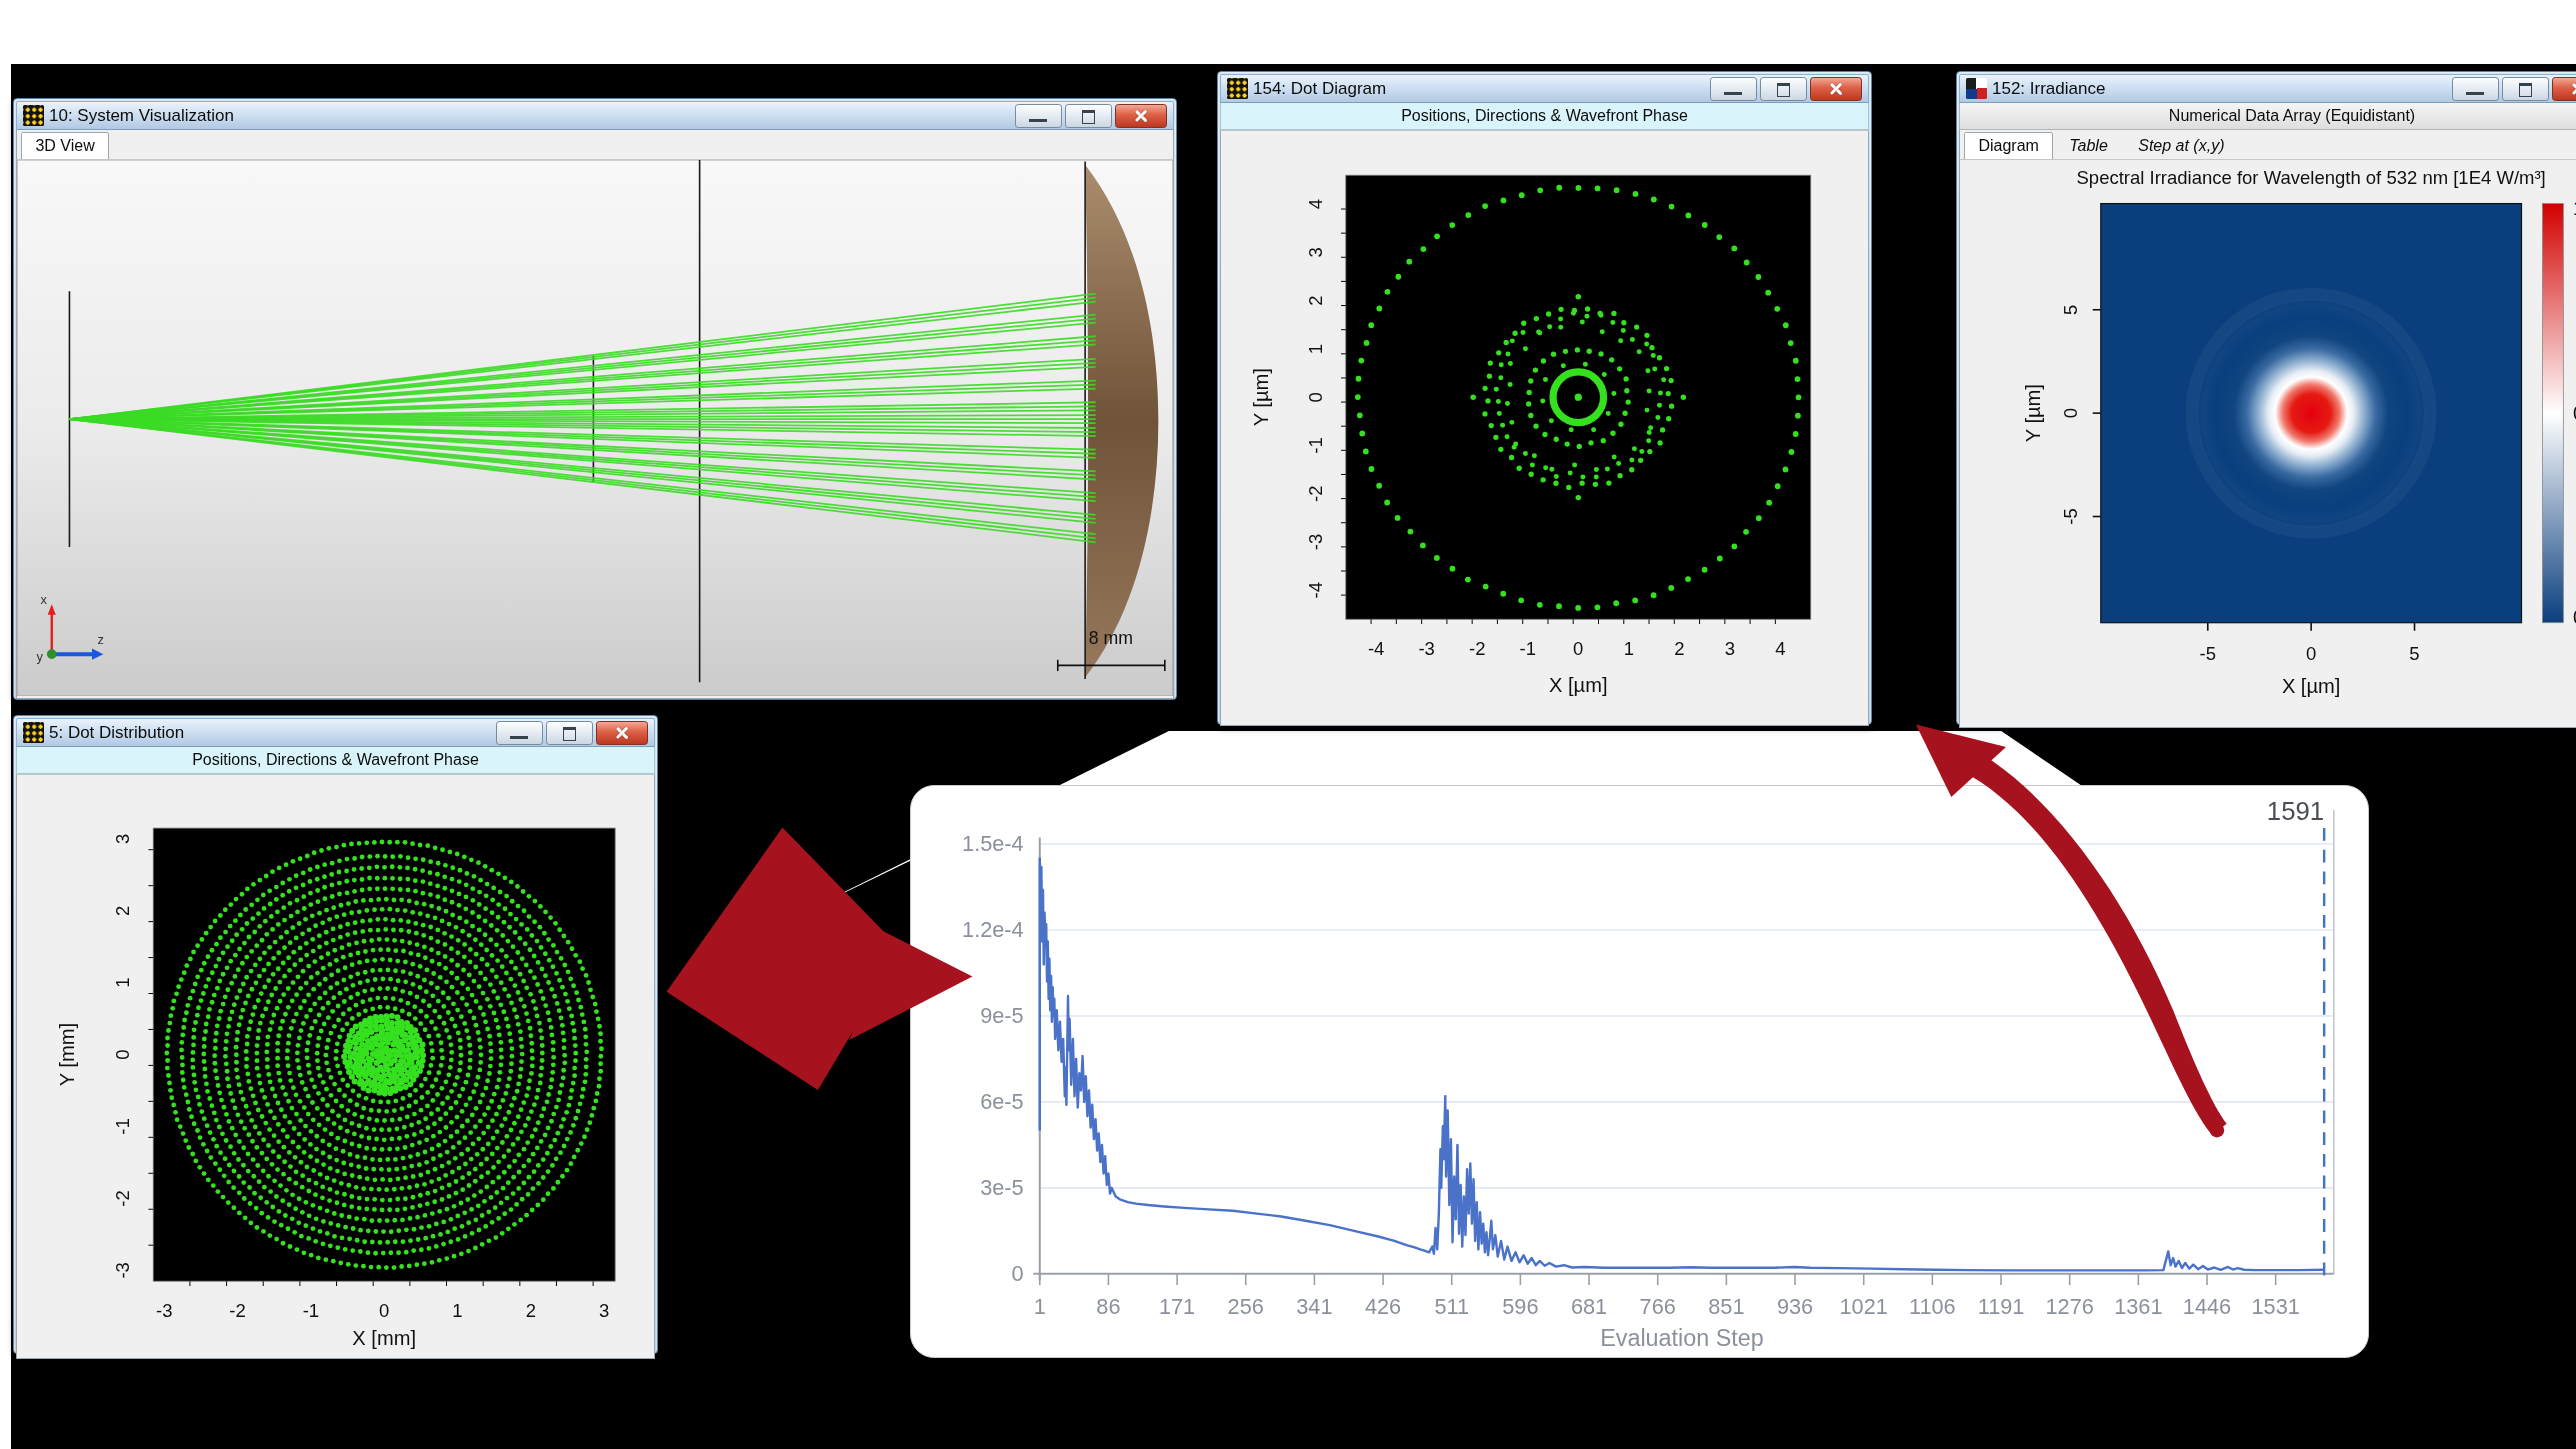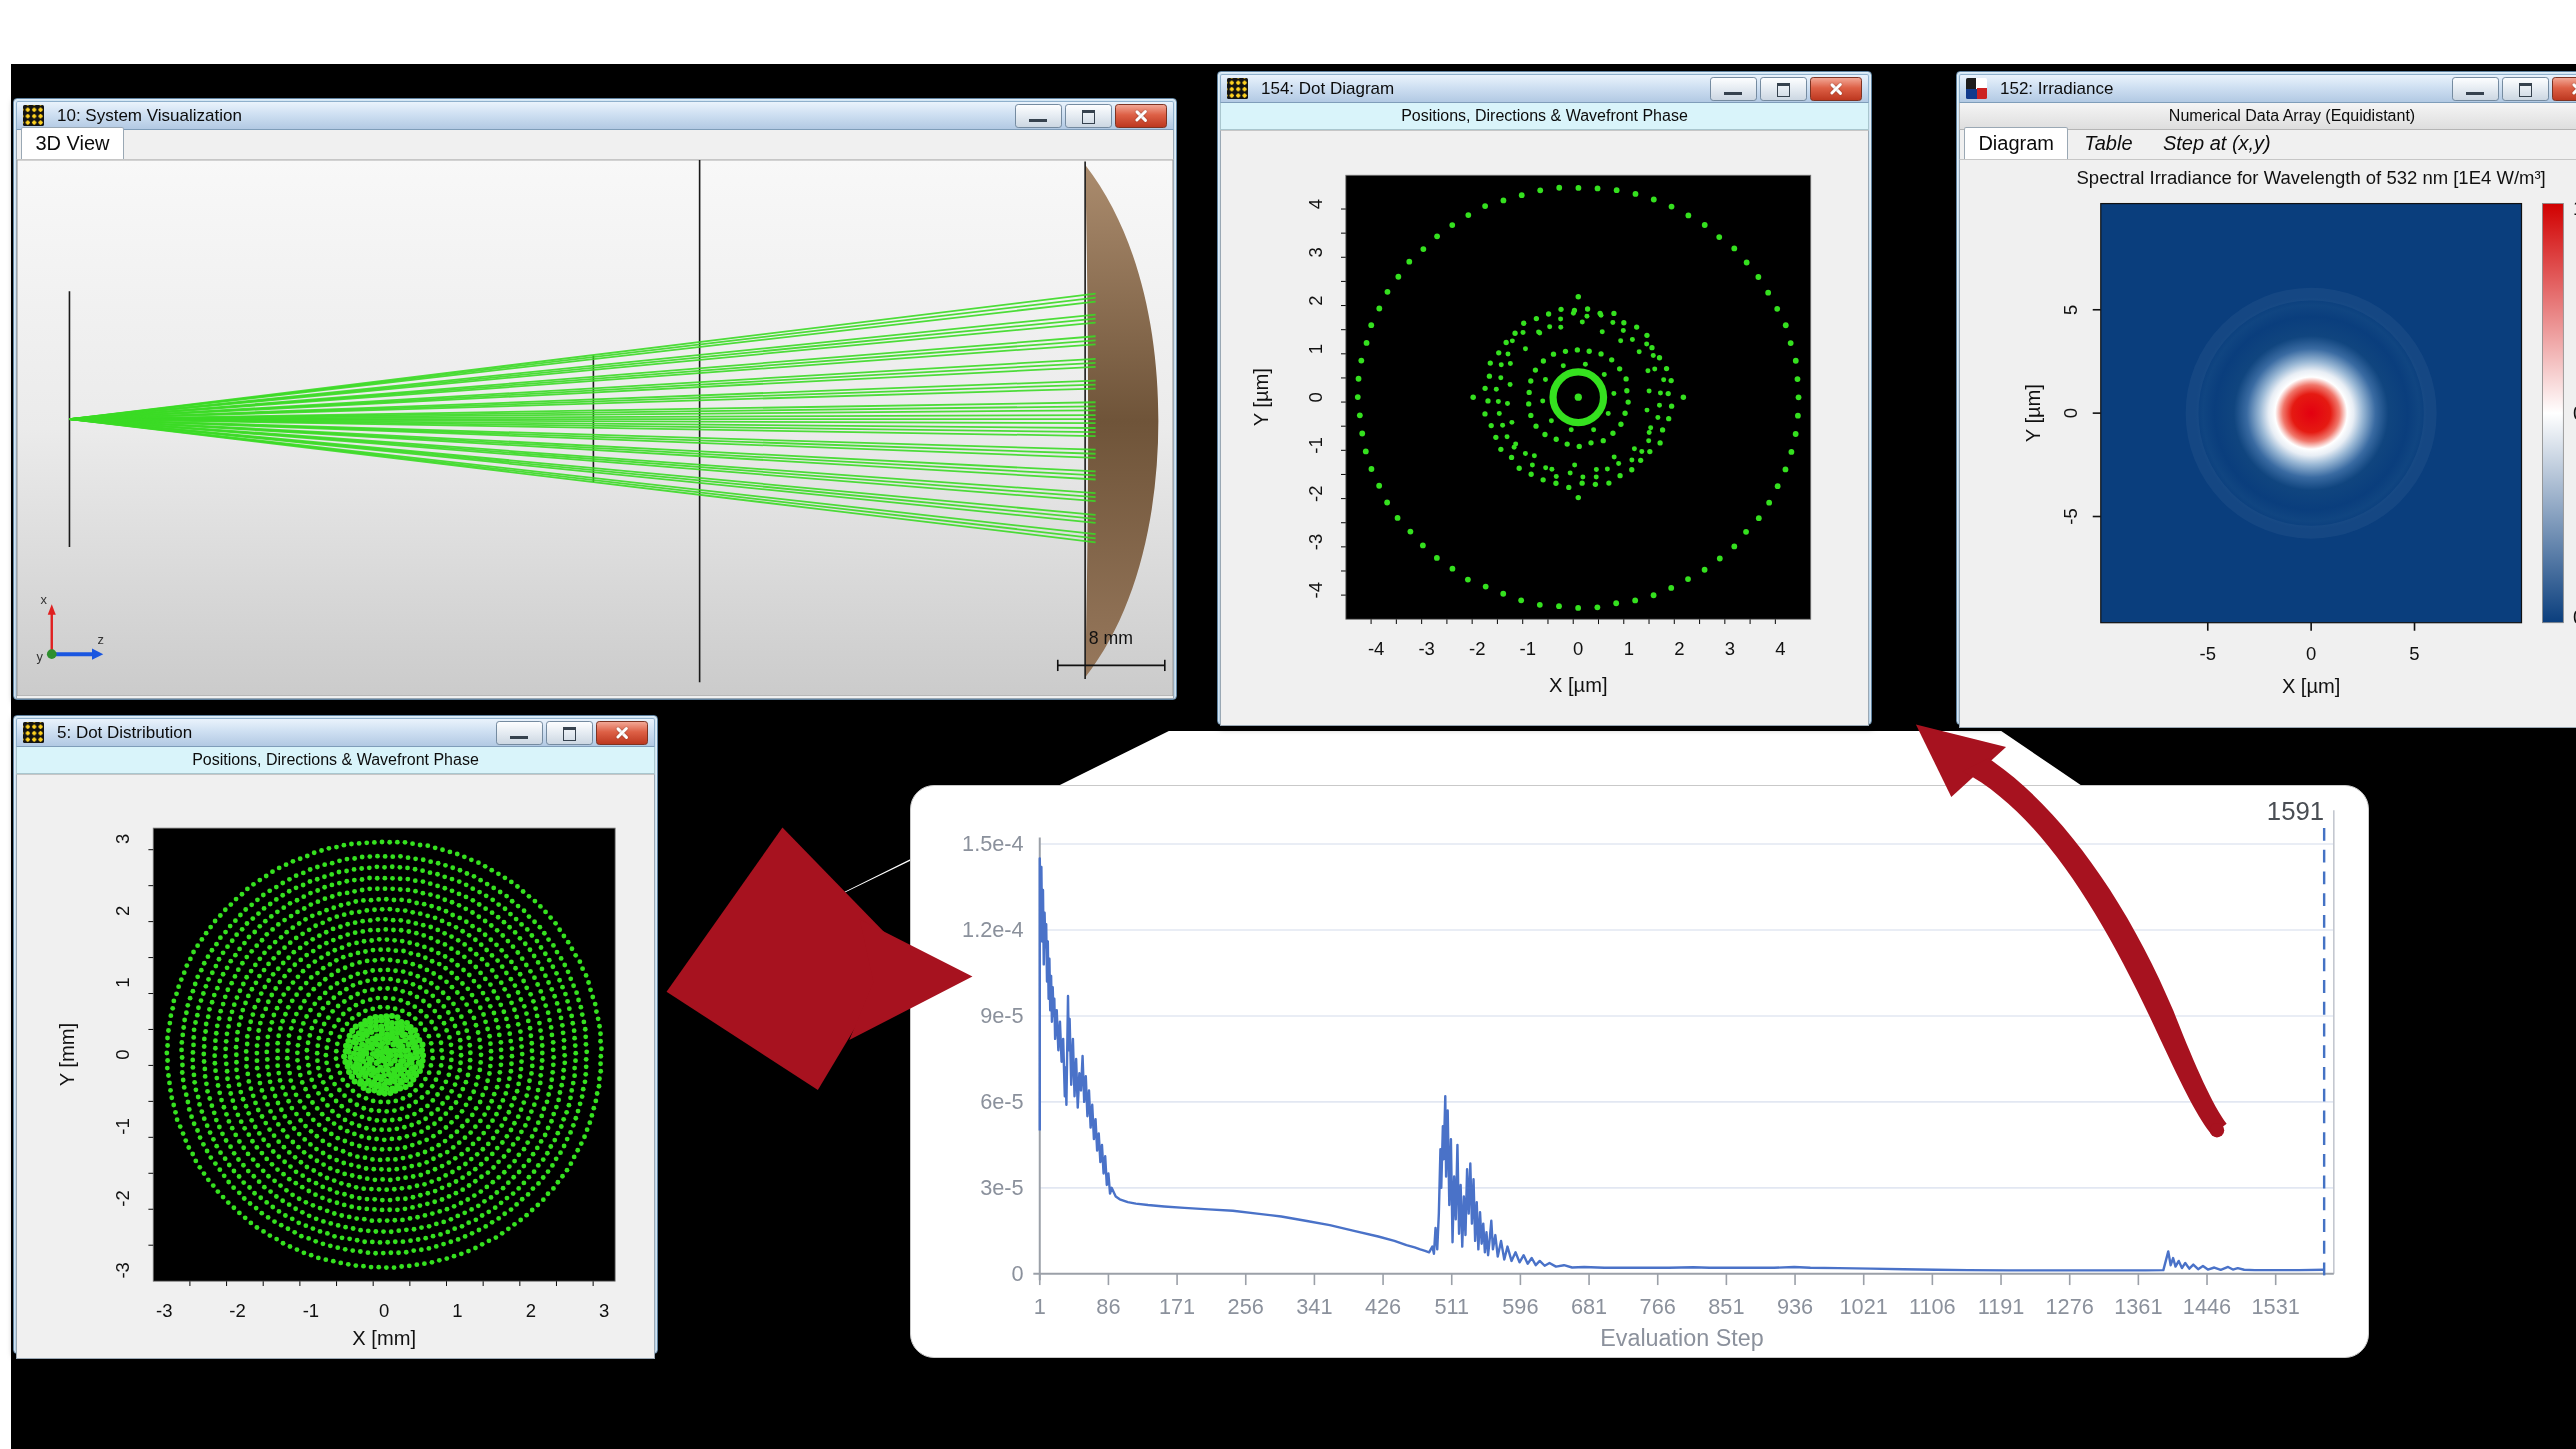--- a/index.html
+++ b/index.html
@@ -8,40 +8,40 @@
   .board{position:absolute;left:11.3px;top:64px;width:2565px;height:1385px;background:#000;z-index:0;}
   .wedge-svg{position:absolute;left:0;top:0;z-index:1;pointer-events:none;}
   .chart-panel{position:absolute;left:910px;top:785px;width:1459px;height:573px;
                background:#fff;border:1.6px solid #c9c9c9;border-radius:24px;z-index:2;box-sizing:border-box;}
   .arrows-svg{position:absolute;left:0;top:0;z-index:30;pointer-events:none;}
 
   .window{position:absolute;z-index:3;box-sizing:border-box;
           background:linear-gradient(#d2e6f4,#b9d3e8);
           border:0.8px solid #5f82a0;border-radius:4px;padding:2.4px;
           box-shadow:0 0 0 0.8px rgba(255,255,255,.45) inset, 1.6px 2.4px 6.4px rgba(0,0,0,.55);}
-  .titlebar{height:27px;display:flex;align-items:center;gap:13px;padding:0 5.6px;
+  .titlebar{height:27px;display:flex;align-items:center;gap:5px;padding:0 5.6px;
             background:linear-gradient(#eaf3fc,#cfe0f2 45%,#b2c9e3);
             border:0.8px solid #8fb0cc;border-bottom-color:#7f9db9;border-radius:2.4px 2.4px 0 0;}
   .title-text{font-size:17px;color:#0c0c0c;white-space:nowrap;}
   .caption-buttons{margin-left:auto;display:flex;gap:3.2px;}
   .cbtn{width:45px;height:22.5px;border:0.8px solid #758ba0;border-radius:3.2px;position:relative;
         background:linear-gradient(#fdfeff,#e7edf3 45%,#ccd7e2);}
   .cbtn.close{width:50px;background:linear-gradient(#f2a795,#dd6046 45%,#bd3820);border-color:#7e3322;}
   .g-min{position:absolute;left:13.7px;right:13.7px;bottom:4.8px;height:3.2px;background:#36424e;}
   .g-max{position:absolute;left:16px;top:5.6px;width:11.3px;height:9.7px;border:1.6px solid #36424e;border-top-width:3.2px;}
   .g-x::before,.g-x::after{content:"";position:absolute;left:50%;top:50%;width:14.5px;height:3.2px;background:#fff;
         border-radius:1.6px;box-shadow:0 0 1.6px rgba(0,0,0,.4);}
   .g-x::before{transform:translate(-50%,-50%) rotate(45deg);}
   .g-x::after{transform:translate(-50%,-50%) rotate(-45deg);}
   .subtitle{height:26px;line-height:26px;text-align:center;font-size:16px;color:#0c0c0c;
             background:#d9f4fa;border:0.8px solid #a9c6ce;border-top:none;}
   .subtitle.gray{background:linear-gradient(#f5f5f5,#dedede);border-color:#b5b5b5;padding-left:14px;}
   .tabstrip{height:29px;background:#f0f0f0;border:0.8px solid #9aa8b4;border-top:none;border-bottom:none;
             display:flex;align-items:flex-end;padding-left:4px;box-sizing:border-box;}
-  .tab{font-size:20px;color:#0c0c0c;padding:4px 13px 4.8px;background:#fff;
+  .tab{font-size:16px;color:#0c0c0c;padding:4px 13px 4.8px;background:#fff;
        border:0.8px solid #9aa8b4;border-bottom:none;border-radius:2.4px 2.4px 0 0;margin-right:2.4px;}
   .tab.inactive{background:transparent;border-color:transparent;font-style:italic;}
   .win-body{position:relative;background:#f0f0f0;border:0.8px solid #9aa8b4;border-top:0.8px solid #c6c6c6;overflow:hidden;}
   .doc-icon{width:21px;height:21px;flex:0 0 21px;background:#121212;border-radius:1.6px;
             background-image:radial-gradient(#ffd21f 1.8px, transparent 2.2px);
             background-size:6.4px 6.4px;background-position:1.6px 1.6px;}
   .quad-icon{width:21px;height:21px;flex:0 0 21px;border-radius:1.6px;
             background:conic-gradient(#ffffff 0 25%, #cc2222 0 50%, #123a8c 0 75%, #1c1c1c 0);}
   svg text{font-family:"Liberation Sans",sans-serif;}
 </style>

